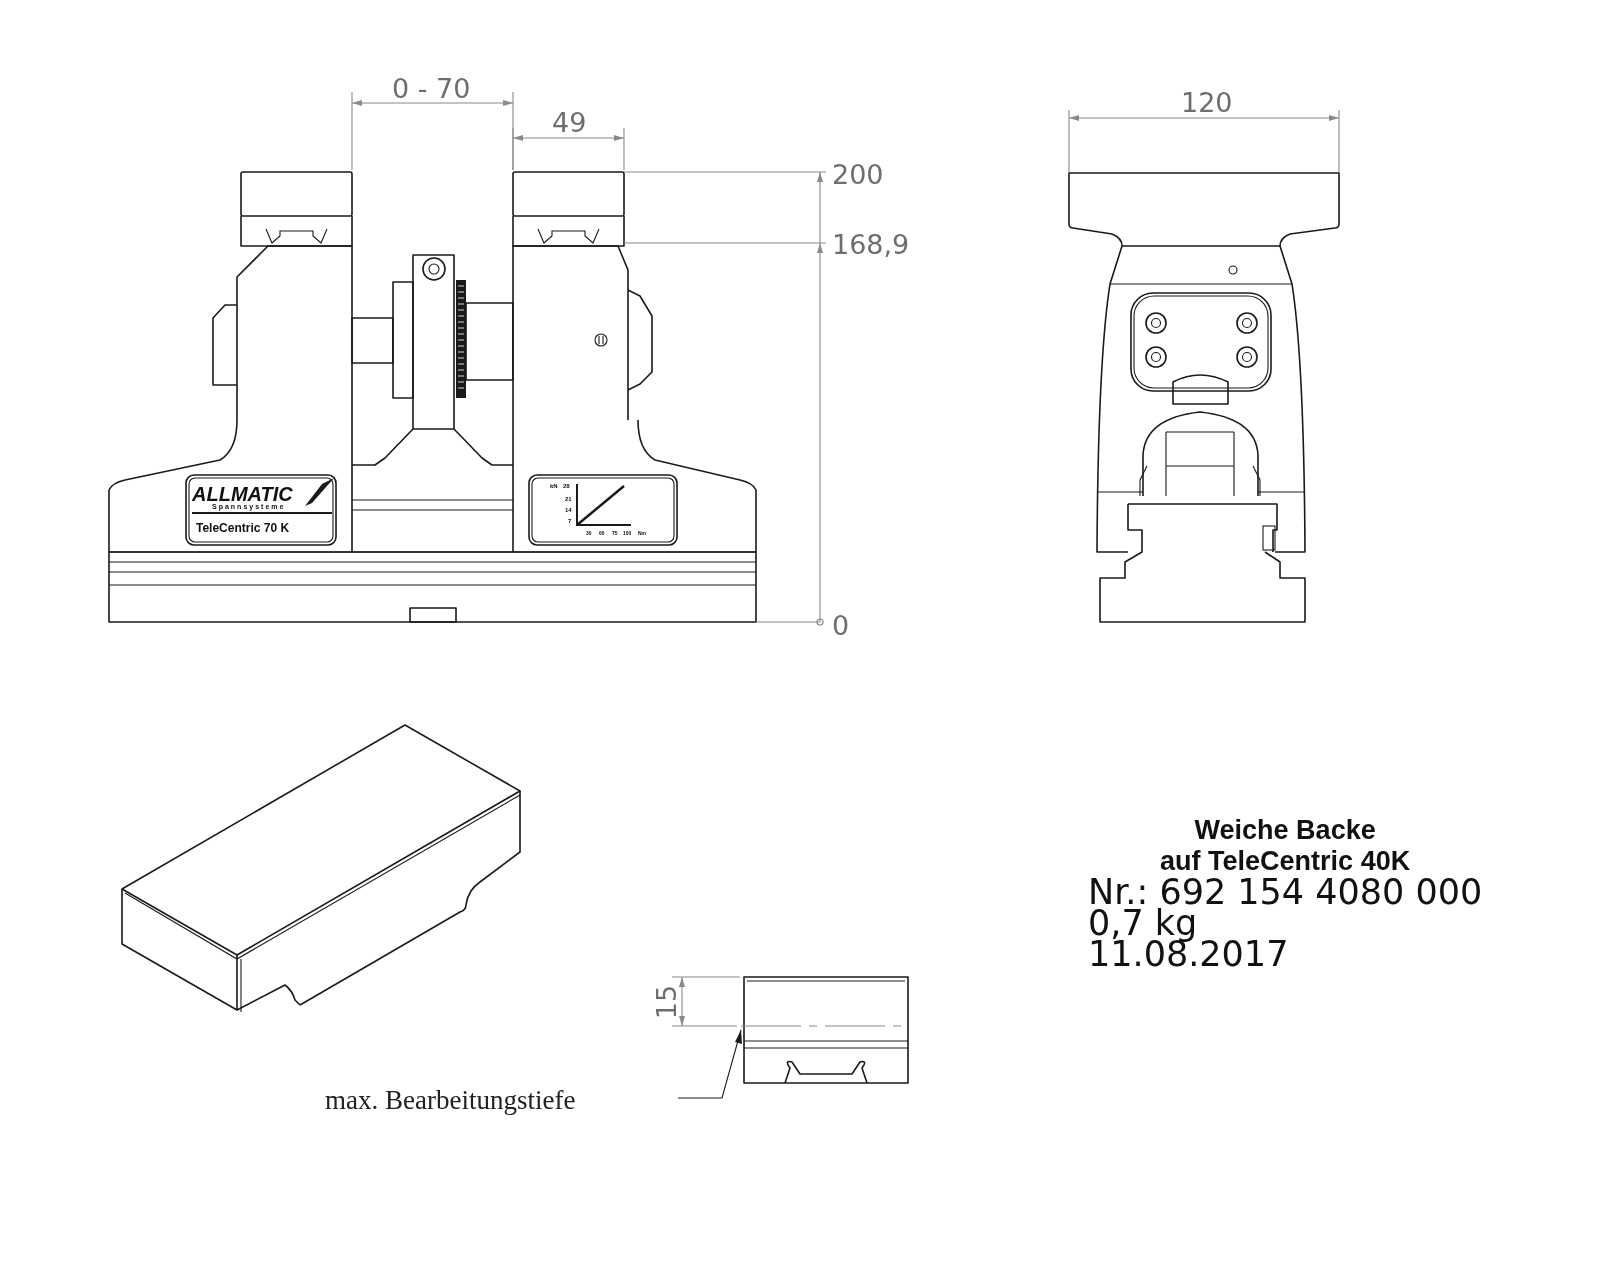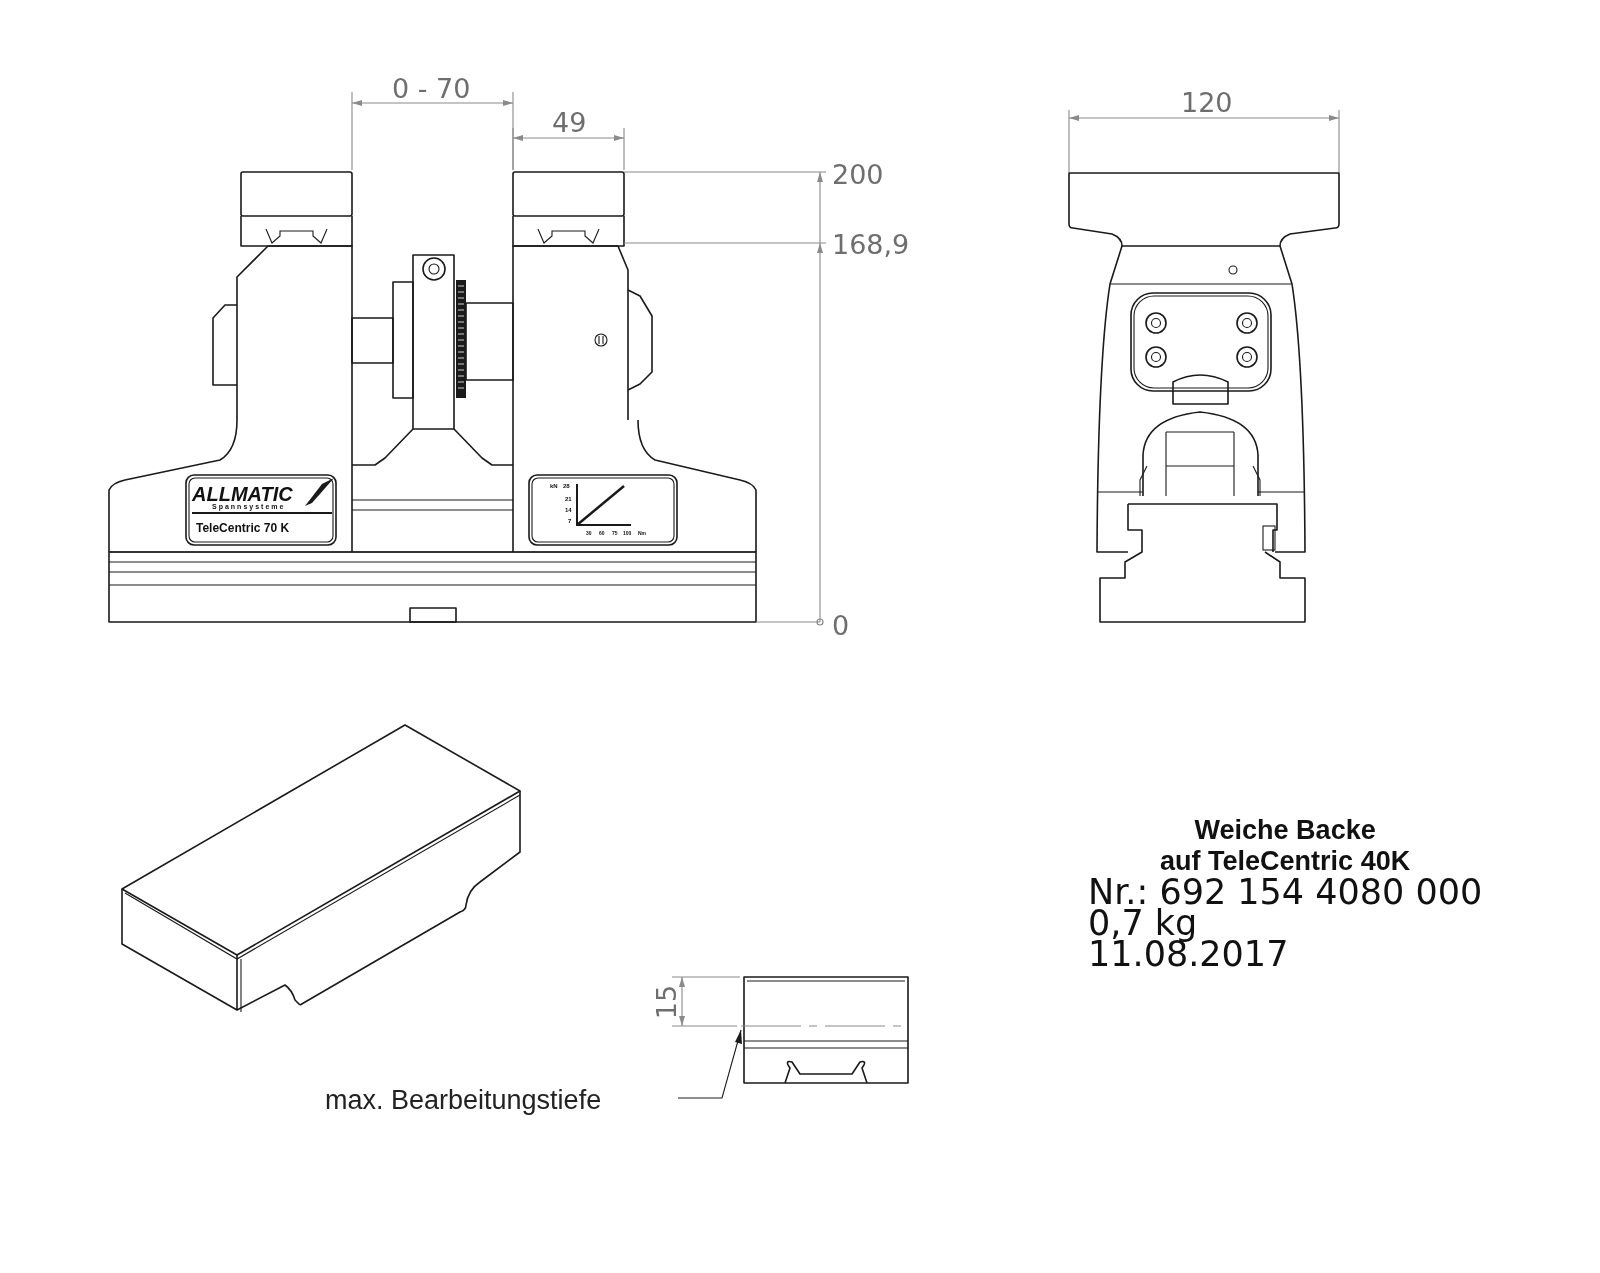--- a/index.html
+++ b/index.html
@@ -5,21 +5,21 @@
   html, body { margin: 0; padding: 0; background: #ffffff; }
   body { width: 1600px; height: 1273px; position: relative; overflow: hidden; font-family: "DejaVu Sans", sans-serif; }
   svg.drawing { position: absolute; left: 0; top: 0; width: 1600px; height: 1273px; }
   .ln { fill: none; stroke: #1a1a1a; stroke-width: 1.6; stroke-linejoin: round; }
   .ln2 { fill: none; stroke: #1a1a1a; stroke-width: 1.1; }
   .dim { fill: none; stroke: #8a8a8a; stroke-width: 1.1; }
   .dimtxt { font-family: "DejaVu Sans", sans-serif; font-size: 27px; fill: #6e6e6e; }
   .label-block { position: absolute; left: 1088px; top: 815px; color: #111; line-height: 31px; }
   .label-block .bold { font-family: Liberation Sans, sans-serif; font-weight: bold; font-size: 27px; text-align: center; }
   .label-block .reg { font-family: "DejaVu Sans", sans-serif; font-size: 35px; }
-  .callout { position: absolute; left: 325px; top: 1085px; font-family: Liberation Sans, sans-serif; font-size: 27px; color: #222; }
+  .callout { position: absolute; left: 325px; top: 1085px; font-family: Liberation Serif, serif; font-size: 27px; color: #222; }
   .plate-text { font-family: "Liberation Sans", sans-serif; font-weight: bold; fill: #111; }
 </style>
 </head>
 <body>
 
 <svg class="drawing" viewBox="0 0 1600 1273" xmlns="http://www.w3.org/2000/svg">
 
   <g>
 
     <path class="ln" d="M109 552 L109 622 L756 622 L756 552 Z"></path>

